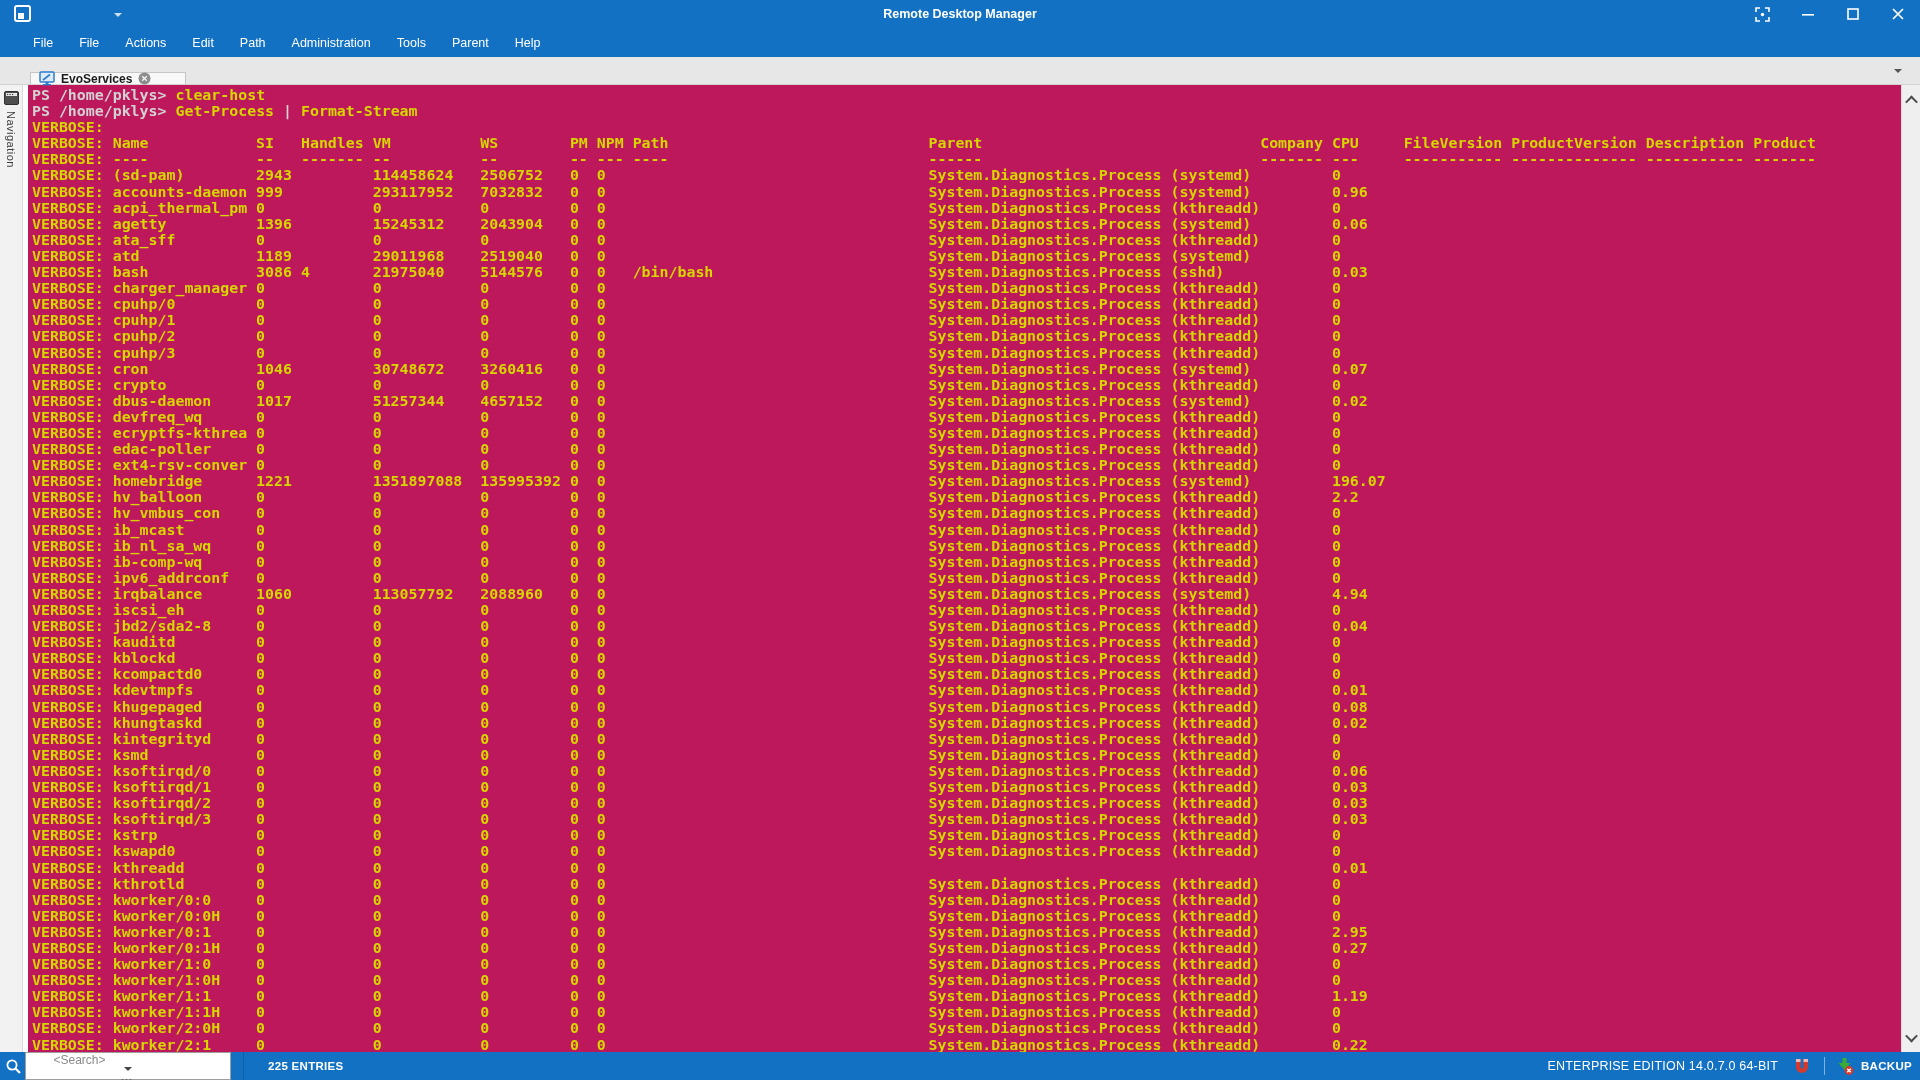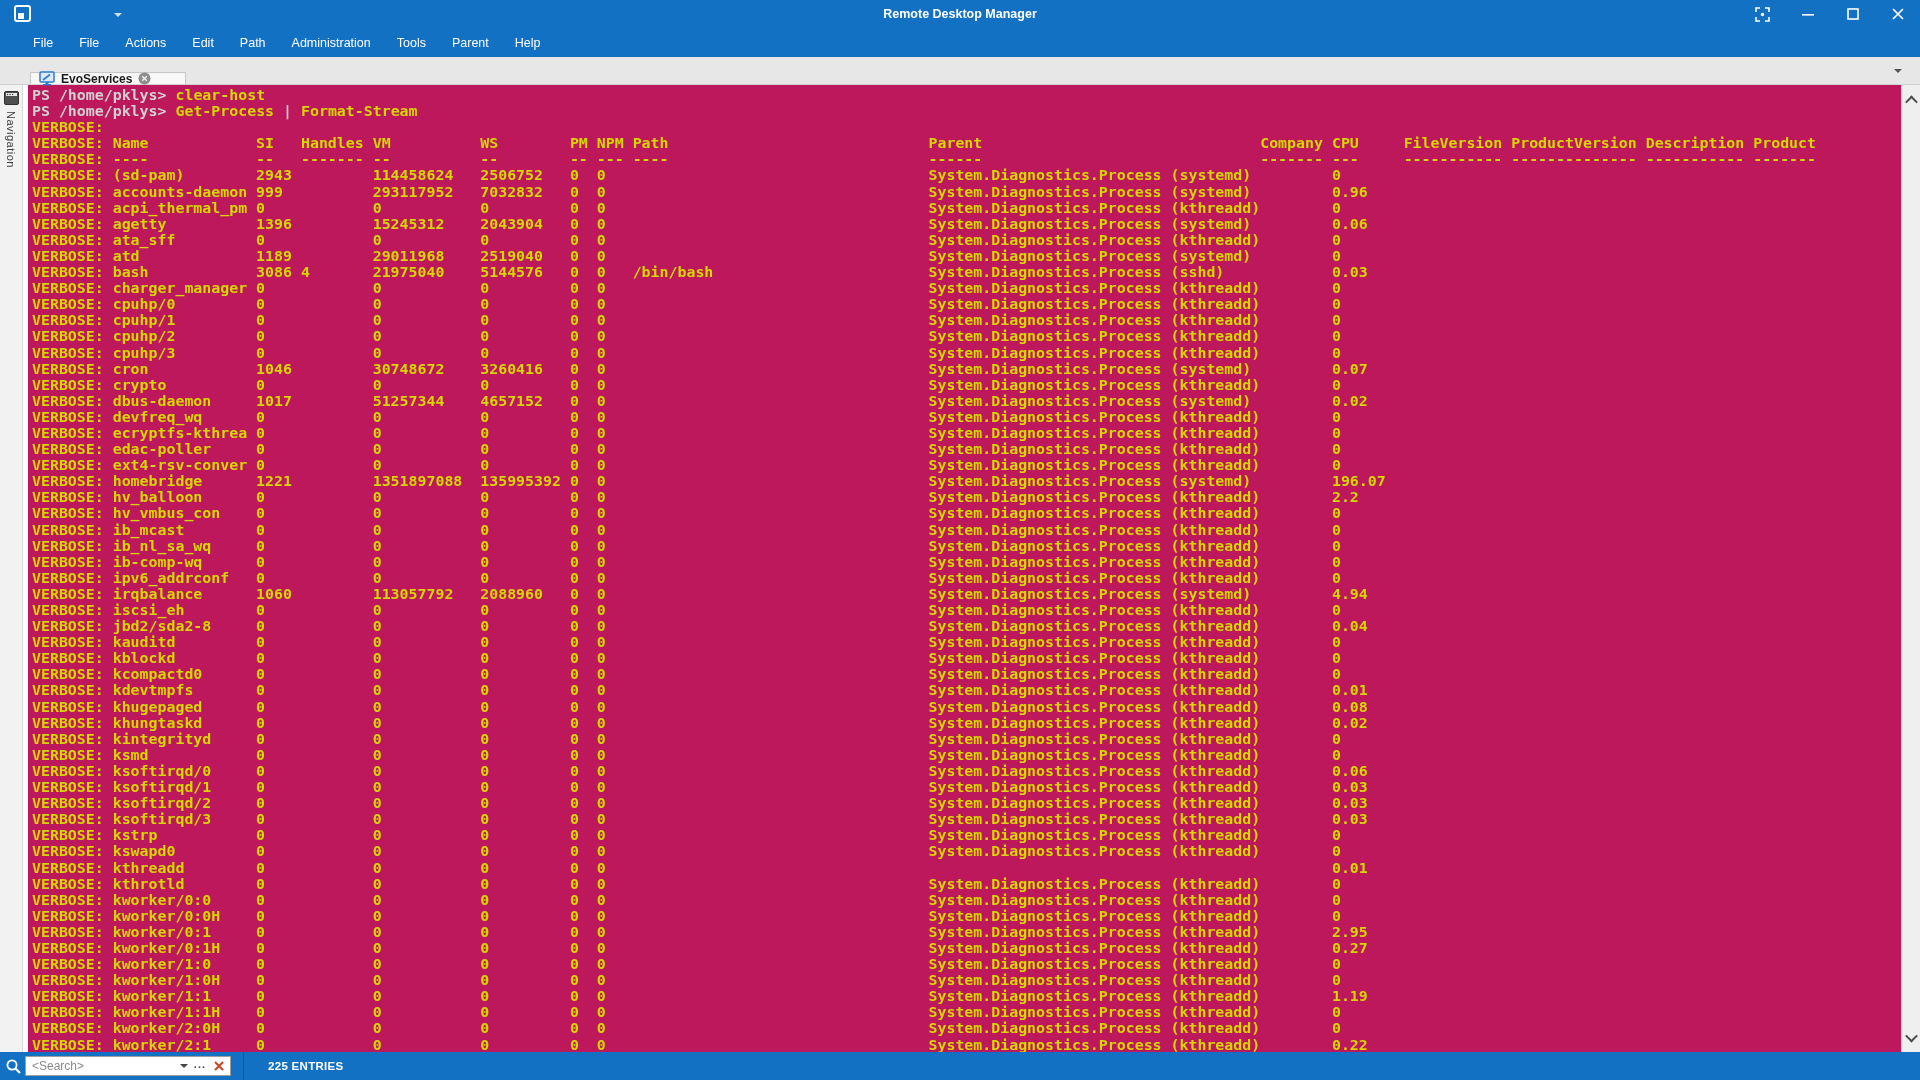--- a/index.html
+++ b/index.html
@@ -41,22 +41,22 @@
   .vscroll{width:18px;background:#efefef;border-left:1px solid #dcdcdc;display:flex;flex-direction:column;
     justify-content:space-between;align-items:center;}
   .scroll-btn{width:18px;height:30px;display:flex;align-items:center;justify-content:center;}
   .chev{width:7px;height:7px;border-left:2px solid #4a4a4a;border-top:2px solid #4a4a4a;}
   .chev.up{transform:rotate(45deg) translate(1px,1px);}
   .chev.down{transform:rotate(225deg) translate(1px,1px);}
 
   
   .statusbar{height:28px;background:#1371c3;display:flex;align-items:center;position:relative;flex:0 0 auto;color:#fff;}
   .search-ico{margin-left:5px;}
-  .searchbox{margin-left:3px;width:206px;height:20px;background:#fff;border:1px solid #9e9e9e;
-    display:flex;align-items:center;box-sizing:border-box;}
+  .searchbox{margin-left:3px;width:206px;height:28px;background:#fff;border:1px solid #9e9e9e;
+    display:flex;align-items:center;box-sizing:border-box;flex-direction:column;}
   .searchbox input{flex:1 1 auto;border:none;outline:none;min-width:0;font-size:12px;color:#444;
     font-family:"Liberation Sans",sans-serif;padding:0 0 0 6px;background:transparent;}
   .searchbox input::placeholder{color:#8a8a8a;}
   .sb-caret{width:0;height:0;border-left:4px solid transparent;border-right:4px solid transparent;
     border-top:4px solid #444;margin:0 4px;}
   .sb-dots{color:#444;font-size:11px;font-weight:bold;margin:0 4px 4px 2px;letter-spacing:1px;}
   .sb-x{margin:0 6px 0 4px;display:flex;align-items:center;}
   .status-div1{width:1px;height:28px;background:rgba(0,0,0,.18);margin-left:12px;}
   .entries{margin-left:24px;font-size:11.5px;font-weight:bold;letter-spacing:.3px;}
   .status-right{position:absolute;right:0;top:0;height:28px;display:flex;align-items:center;}
@@ -229,15 +229,31 @@
       <div class="sb-caret"></div>
       <div class="sb-dots">...</div>
       <div class="sb-x">
         <svg width="10" height="10" viewBox="0 0 10 10">
           <path d="M1 1 L9 9 M9 1 L1 9" stroke="#c9461f" stroke-width="2"></path>
         </svg>
       </div>
     </div>
     <div class="status-div1"></div>
     <span class="entries">225 ENTRIES</span>
+    <div class="status-right">
+      <span class="edition">ENTERPRISE EDITION 14.0.7.0 64-BIT</span>
+      <svg class="magnet" width="20" height="18" viewBox="0 0 20 18">
+        <path d="M4 2 L4 10 A6 6 0 0 0 16 10 L16 2 L11.5 2 L11.5 10 A1.5 1.5 0 0 1 8.5 10 L8.5 2 Z" fill="#d8382c"></path>
+        <rect x="4" y="2" width="4.5" height="3" fill="#f3b8b2"></rect>
+        <rect x="11.5" y="2" width="4.5" height="3" fill="#f3b8b2"></rect>
+      </svg>
+      <div class="status-div2"></div>
+      <svg class="backup-ico" width="20" height="19" viewBox="0 0 20 19">
+        <rect x="7.5" y="1" width="4" height="6" fill="#3daa35"></rect>
+        <path d="M3.5 6 L15.5 6 L9.5 13 Z" fill="#3daa35"></path>
+        <circle cx="14" cy="13.5" r="4.4" fill="#d8382c"></circle>
+        <path d="M12.2 11.7 L15.8 15.3 M15.8 11.7 L12.2 15.3" stroke="#ffffff" stroke-width="1.4"></path>
+      </svg>
+      <span class="backup-label">BACKUP</span>
+    </div>
   </div>
 
 </div>
 
 </body></html>

